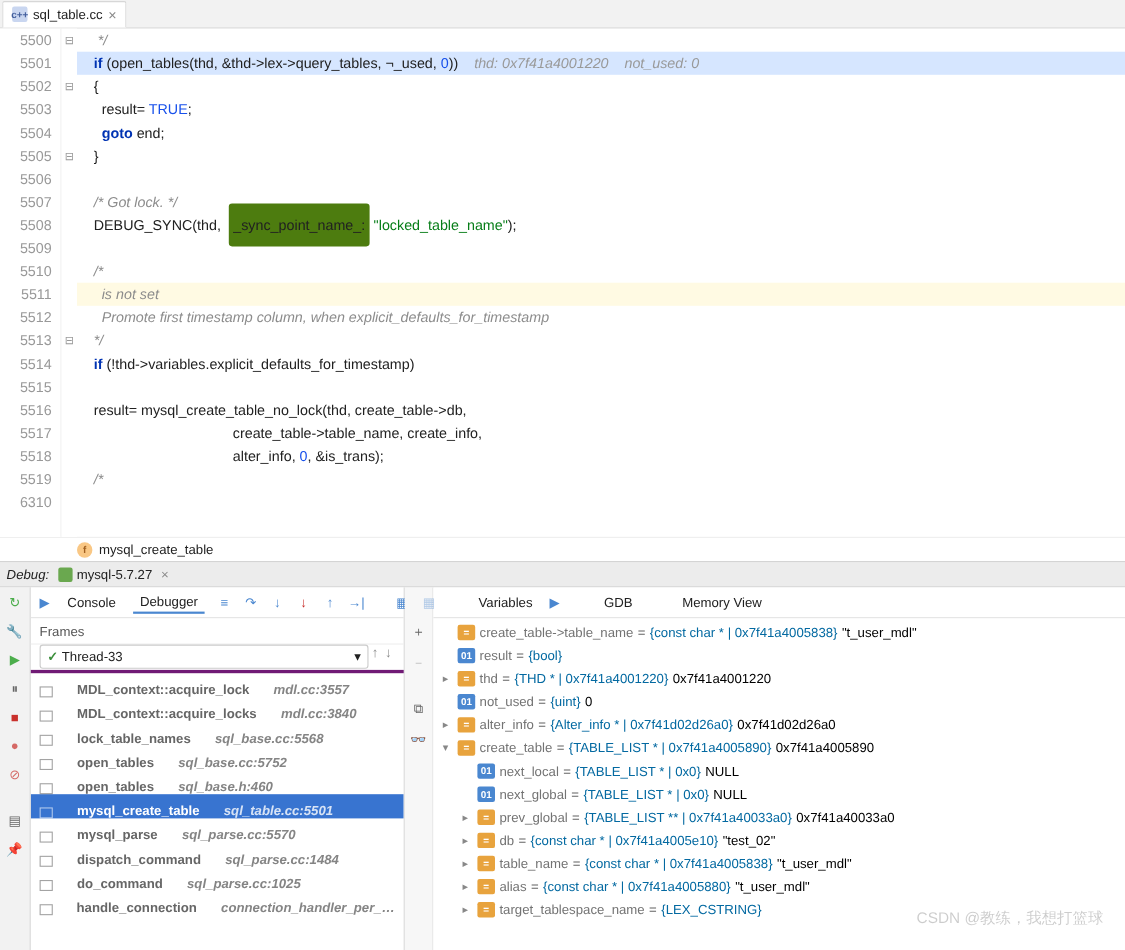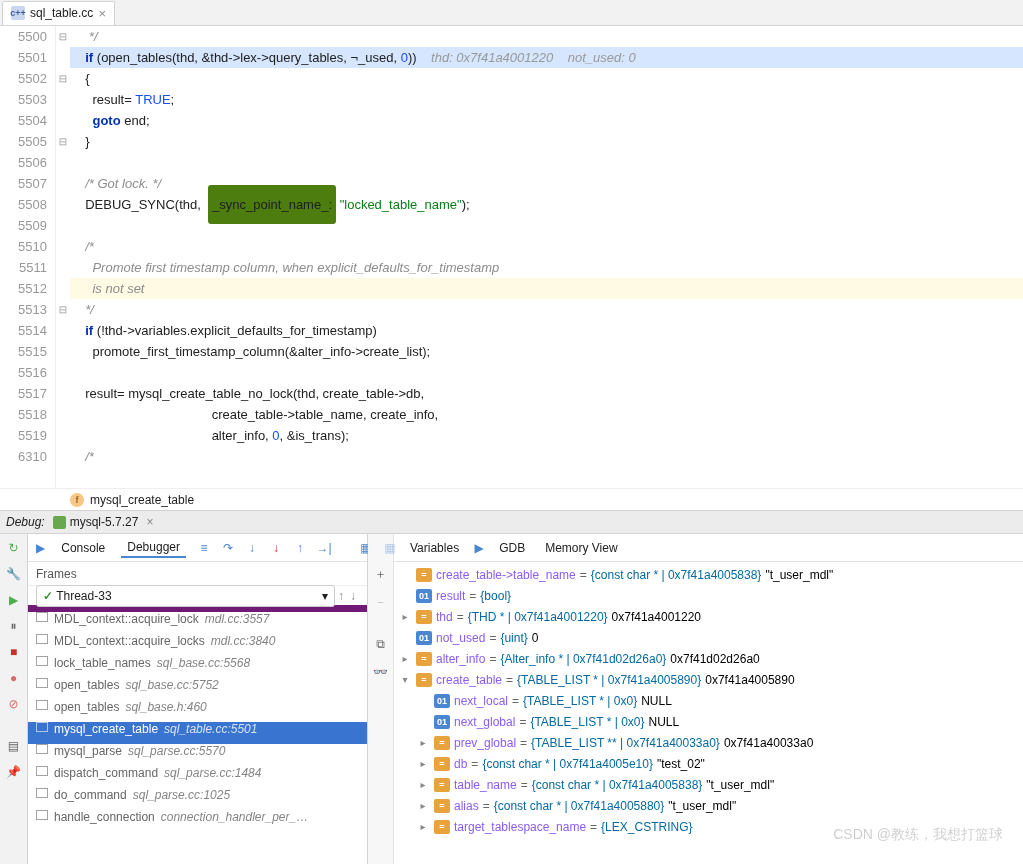--- a/index.html
+++ b/index.html
@@ -37,42 +37,42 @@
 .tool-btn.green { color: #4cae4c; }
 .tool-btn.red { color: #c9302c; }
 .tool-btn.dblred { color: #c9302c; opacity: 0.7; }
 .frames-panel { width: 340px; background: #fff; border-right: 1px solid #d4d4d4; display: flex; flex-direction: column; }
 .panel-header { height: 28px; display: flex; align-items: center; padding: 0 8px; border-bottom: 1px solid #e4e4e4; gap: 10px; }
 .panel-header .tabbtn { padding: 2px 6px; cursor: pointer; }
 .panel-header .tabbtn.active { border-bottom: 2px solid #4a87d0; }
 .toolbar-icons { display: flex; gap: 8px; margin-left: auto; align-items: center; }
 .tb-icon { width: 16px; height: 16px; display: flex; align-items: center; justify-content: center; color: #4a87d0; cursor: pointer; }
 .subheader { height: 24px; display: flex; align-items: center; padding: 0 8px; color: #555; border-bottom: 1px solid #eee; }
-.thread-row { height: 26px; display: flex; align-items: center; padding: 0 8px; border-bottom: 7px solid #701a75; }
+.thread-row { height: 26px; display: flex; align-items: flex-start; padding: 0 8px; border-bottom: 3px solid #701a75; }
 .thread-select { flex: 1; border: 1px solid #ccc; border-radius: 3px; height: 22px; padding: 0 6px; display: flex; align-items: center; justify-content: space-between; background: #fff; }
 .check { color: #3c8f3c; font-weight: bold; }
 .arrow-btn { color: #888; cursor: pointer; padding: 0 3px; }
 .frames-list { flex: 1; overflow-y: auto; }
-.frame-item { height: 22px; display: flex; align-items: flex-start; padding: 0 8px; gap: 6px; cursor: pointer; color: #666; }
+.frame-item { height: 22px; display: flex; align-items: flex-end; padding: 0 8px; gap: 22px; cursor: pointer; color: #666; font-weight: bold; }
 .frame-item.selected { background: #3874d0; color: #fff; }
 .frame-icon { width: 12px; height: 10px; border: 1px solid currentColor; display: inline-block; opacity: 0.6; }
 .frame-name { }
 .frame-loc { font-style: italic; opacity: 0.8; }
 .mid-tools { width: 26px; background: #f7f7f7; border-right: 1px solid #e4e4e4; display: flex; flex-direction: column; align-items: center; padding-top: 30px; gap: 8px; }
 .vars-panel { flex: 1; background: #fff; display: flex; flex-direction: column; }
 .vars-header { height: 28px; display: flex; align-items: center; padding: 0 8px; border-bottom: 1px solid #e4e4e4; gap: 4px; }
-.vars-header .tabbtn { padding: 2px 8px; cursor: pointer; }
+.vars-header .tabbtn { padding: 2px 8px; cursor: pointer; margin-left: 25px; }
 .vars-list { flex: 1; overflow-y: auto; padding: 2px 0; }
 .var-row { display: flex; align-items: center; padding: 1px 4px; gap: 4px; white-space: nowrap; height: 21px; }
 .var-chev { width: 14px; text-align: center; color: #888; cursor: pointer; font-size: 10px; }
 .var-chev.empty { visibility: hidden; }
 .var-badge { width: 16px; height: 14px; border-radius: 2px; font-size: 9px; display: inline-flex; align-items: center; justify-content: center; font-weight: bold; color: #fff; }
 .badge-orange { background: #e8a33d; }
 .badge-blue { background: #4a87d0; }
-.var-name { color: #8b5cf6; font-weight: normal; }
+.var-name { color: #737373; font-weight: normal; }
 .var-eq { color: #666; }
 .var-type { color: #0369a1; }
 .var-val { color: #000; }
 .indent1 { padding-left: 22px; }
 .watermark { position: absolute; bottom: 20px; right: 20px; color: rgba(0,0,0,0.2); font-size: 14px; pointer-events: none; }
 </style>
 </head>
 <body>
 
 <div class="tab-bar">
@@ -135,25 +135,24 @@
       <div class="code-line hl-line">  <span class="kw">if</span> (open_tables(thd, &amp;thd-&gt;lex-&gt;query_tables, ¬_used, <span class="num">0</span>))<span class="inline-hint">    thd: 0x7f41a4001220    not_used: 0</span></div>
       <div class="code-line">  {</div>
       <div class="code-line">    result= <span class="num">TRUE</span>;</div>
       <div class="code-line">    <span class="kw">goto</span> end;</div>
       <div class="code-line">  }</div>
       <div class="code-line"></div>
       <div class="code-line"><span class="com">  /* Got lock. */</span></div>
       <div class="code-line">  DEBUG_SYNC(thd,  <span class="param-box">_sync_point_name_:</span> <span class="str">"locked_table_name"</span>);</div>
       <div class="code-line"></div>
       <div class="code-line"><span class="com">  /*</span></div>
+      <div class="code-line cur-line"><span class="com">    is not set</span></div>
       <div class="code-line"><span class="com">    Promote first timestamp column, when explicit_defaults_for_timestamp</span></div>
-      <div class="code-line cur-line"><span class="com">    is not set</span></div>
       <div class="code-line"><span class="com">  */</span></div>
       <div class="code-line">  <span class="kw">if</span> (!thd-&gt;variables.explicit_defaults_for_timestamp)</div>
-      <div class="code-line">    promote_first_timestamp_column(&amp;alter_info-&gt;create_list);</div>
       <div class="code-line"></div>
       <div class="code-line">  result= mysql_create_table_no_lock(thd, create_table-&gt;db,</div>
       <div class="code-line">                                     create_table-&gt;table_name, create_info,</div>
       <div class="code-line">                                     alter_info, <span class="num">0</span>, &amp;is_trans);</div>
       <div class="code-line"><span class="com">  /*</span></div>
     </div>
 </div>
 
 <div class="breadcrumb">
   <span class="bc-icon">f</span>

